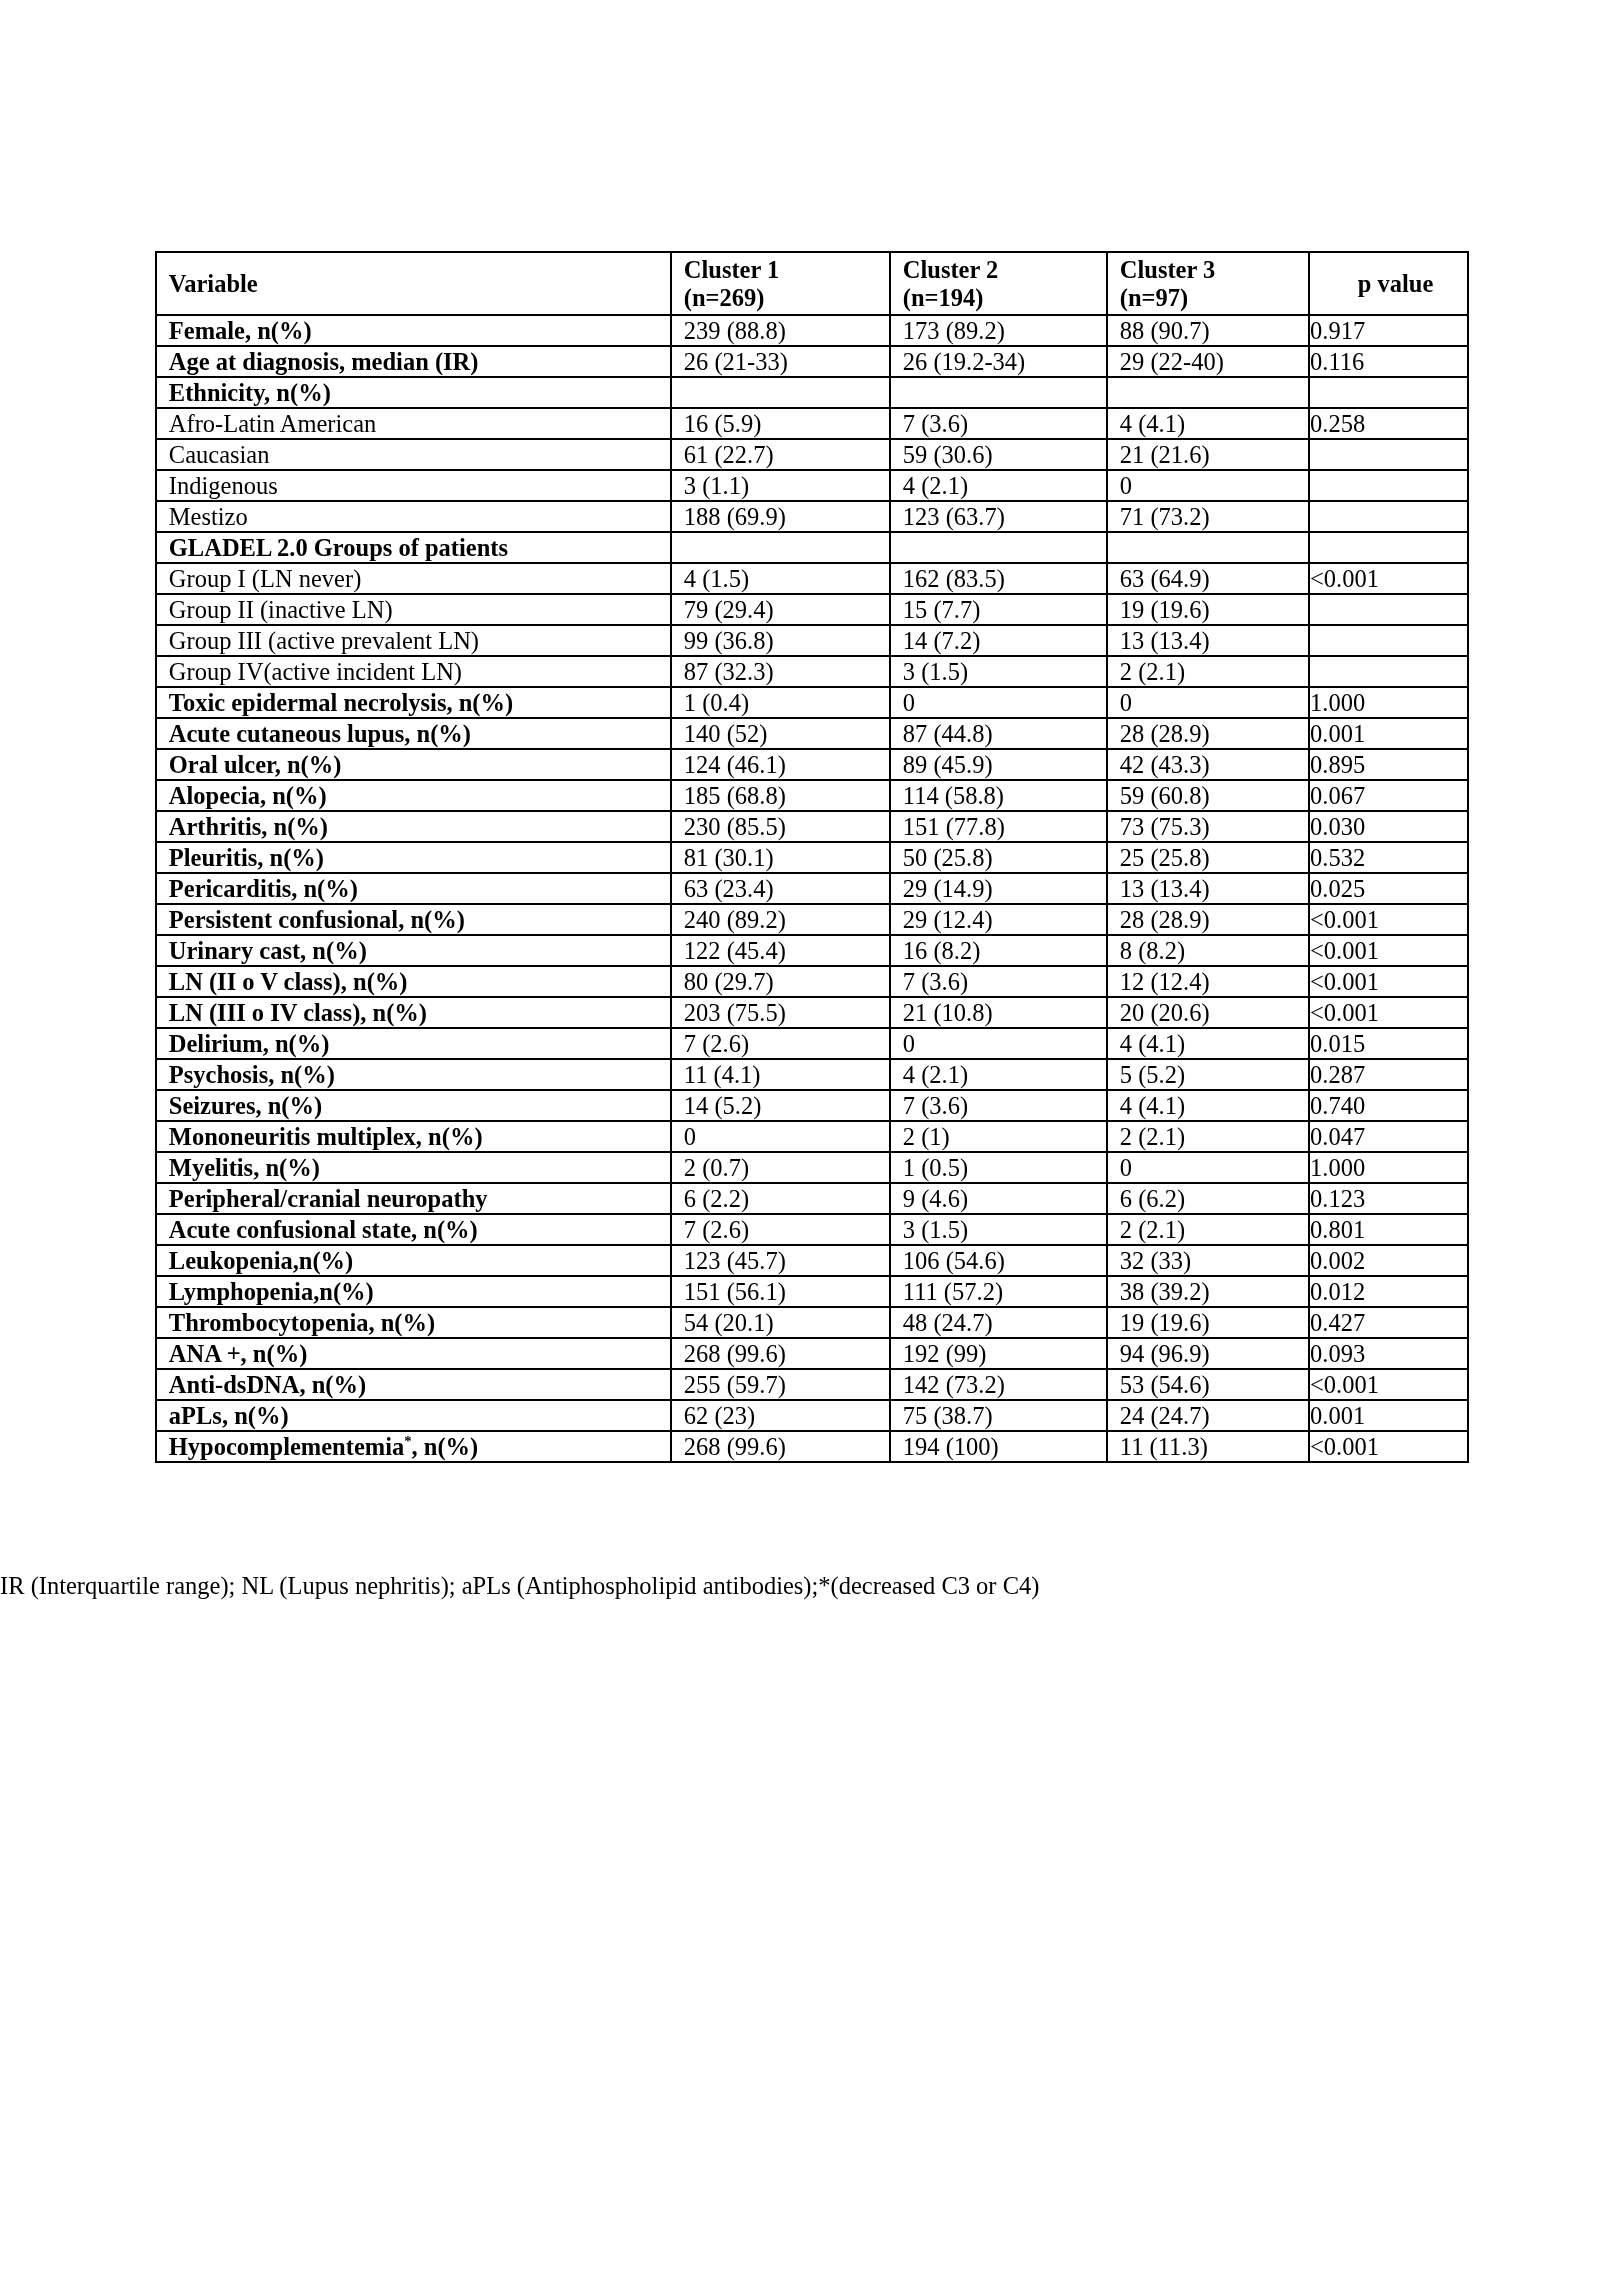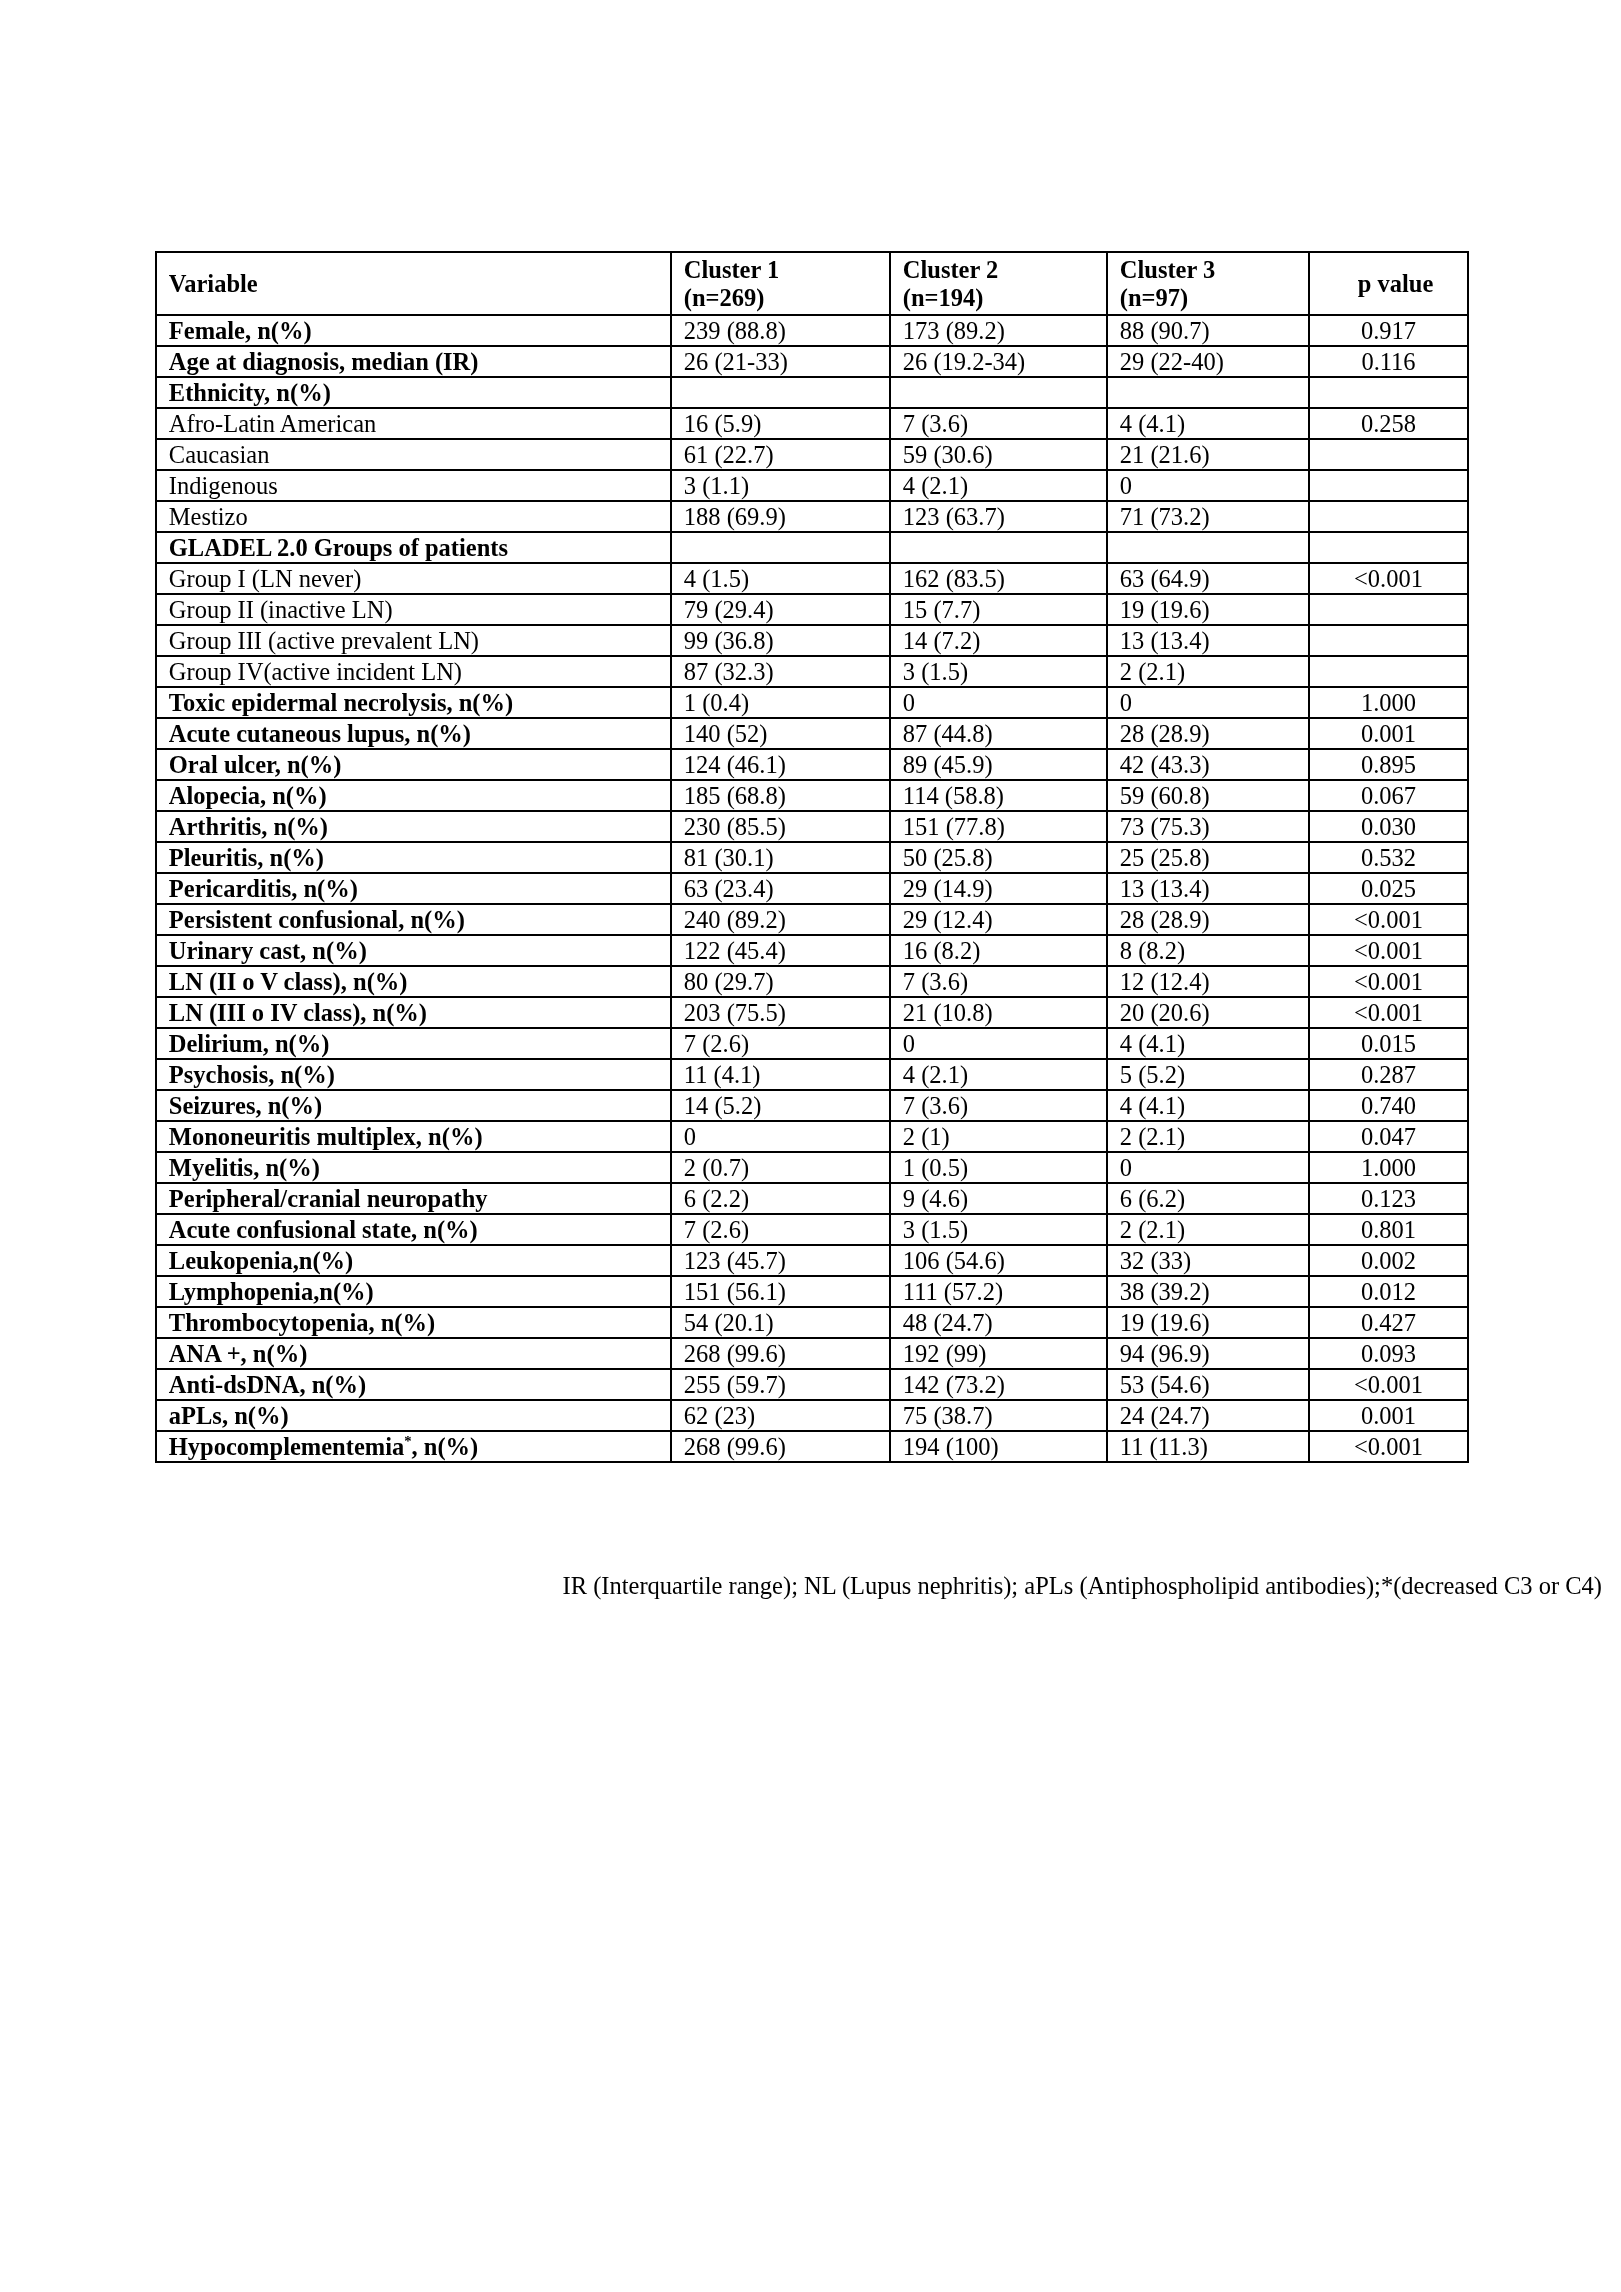--- a/index.html
+++ b/index.html
@@ -8,22 +8,22 @@
     table { border-collapse: collapse; width: 1310px; table-layout: fixed; }
     td, th { border: 2.5px solid #000; padding: 0 0 0 11.8px; font-size: 24.5px; line-height: 29px; height: 29px; vertical-align: middle; font-weight: normal; text-align: left; white-space: nowrap; overflow: hidden; }
     col.c0 { width: 515px; }
     col.c1 { width: 219px; }
     col.c2 { width: 217px; }
     col.c3 { width: 202px; }
     col.c4 { width: 159px; }
     thead th { font-weight: bold; height: 61px; line-height: 27.4px; }
     thead th.pv { text-align: center; padding-left: 14px; }
     td.b { font-weight: bold; }
-    td.pv { text-align: center; padding-left: 0; }
-    .footnote { position: absolute; top: 1572px; left: 0; width: 1570px; text-align: right; font-size: 24.5px; padding-left: 32px; }
+    td.pv { padding-left: 0; }
+    .footnote { position: absolute; top: 1572px; left: 0; width: 1570px; text-align: left; font-size: 24.5px; }
     sup { font-size: 14.7px; line-height: 0; }
   </style>
 </head>
 <body>
 
 <div class="table-wrap">
   <table>
     <colgroup>
       <col class="c0">
         <col class="c1">

